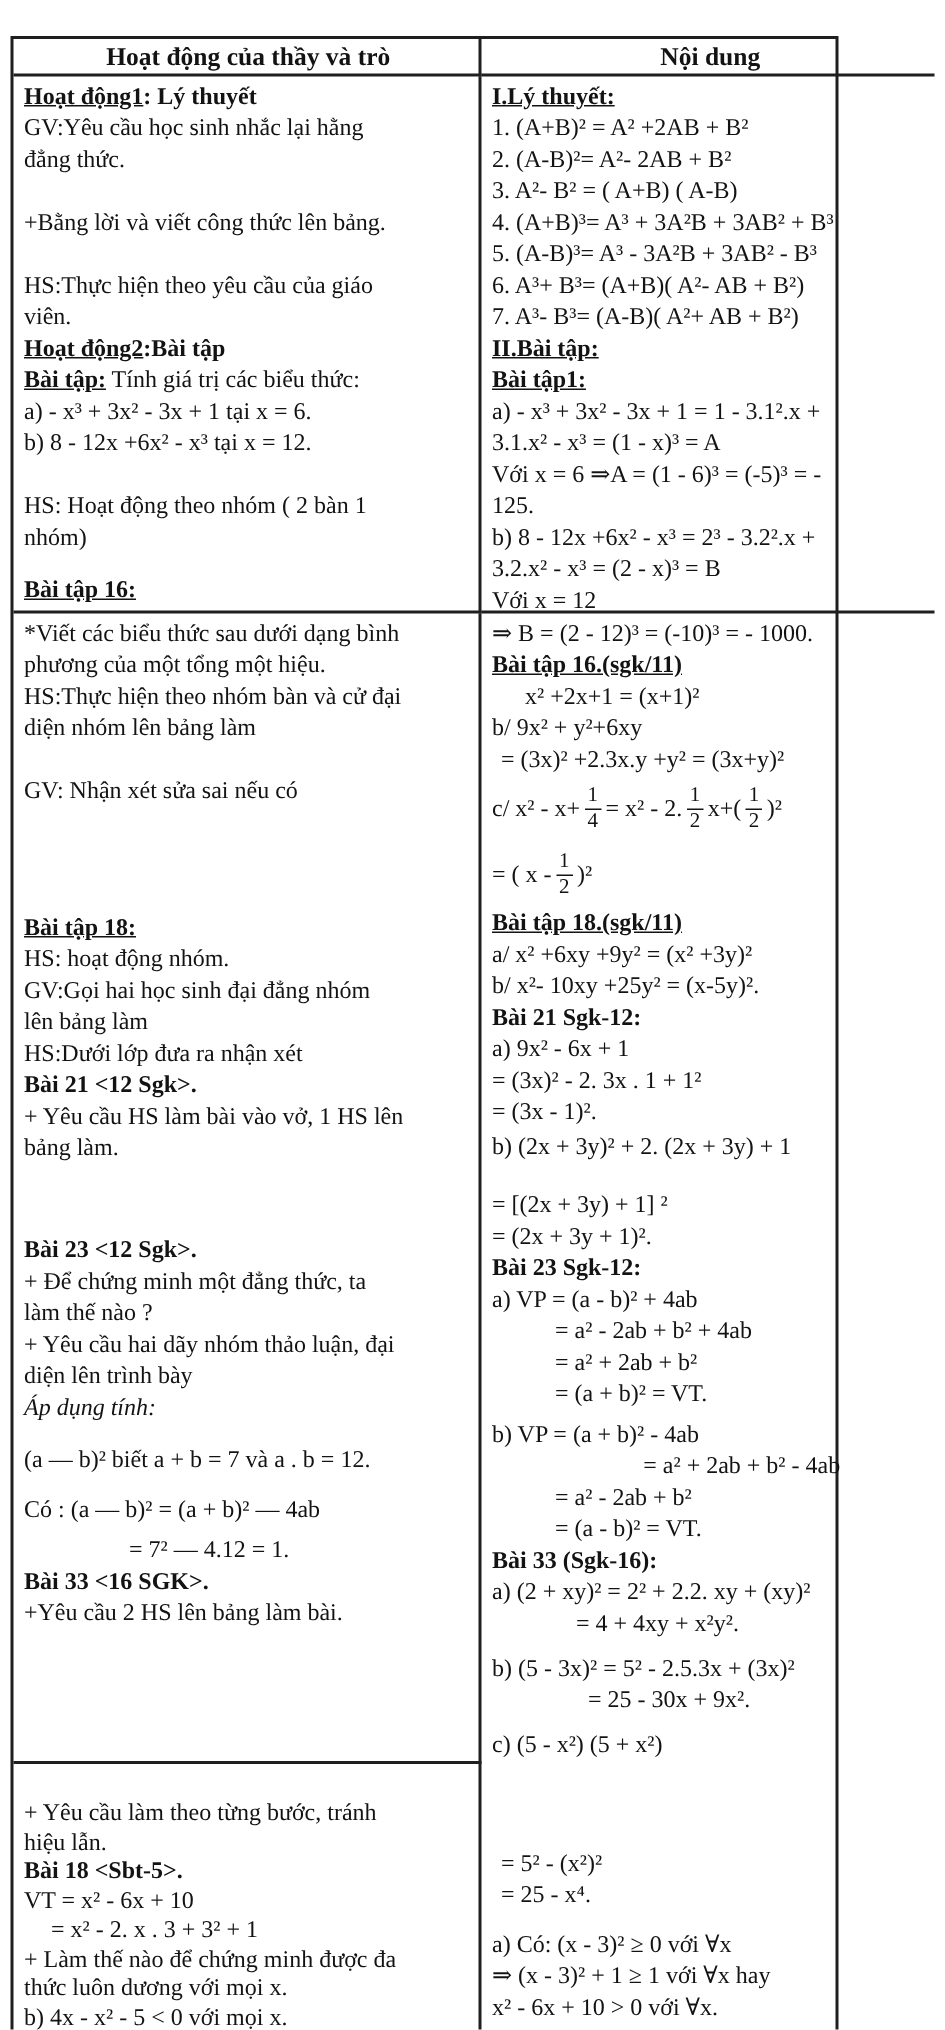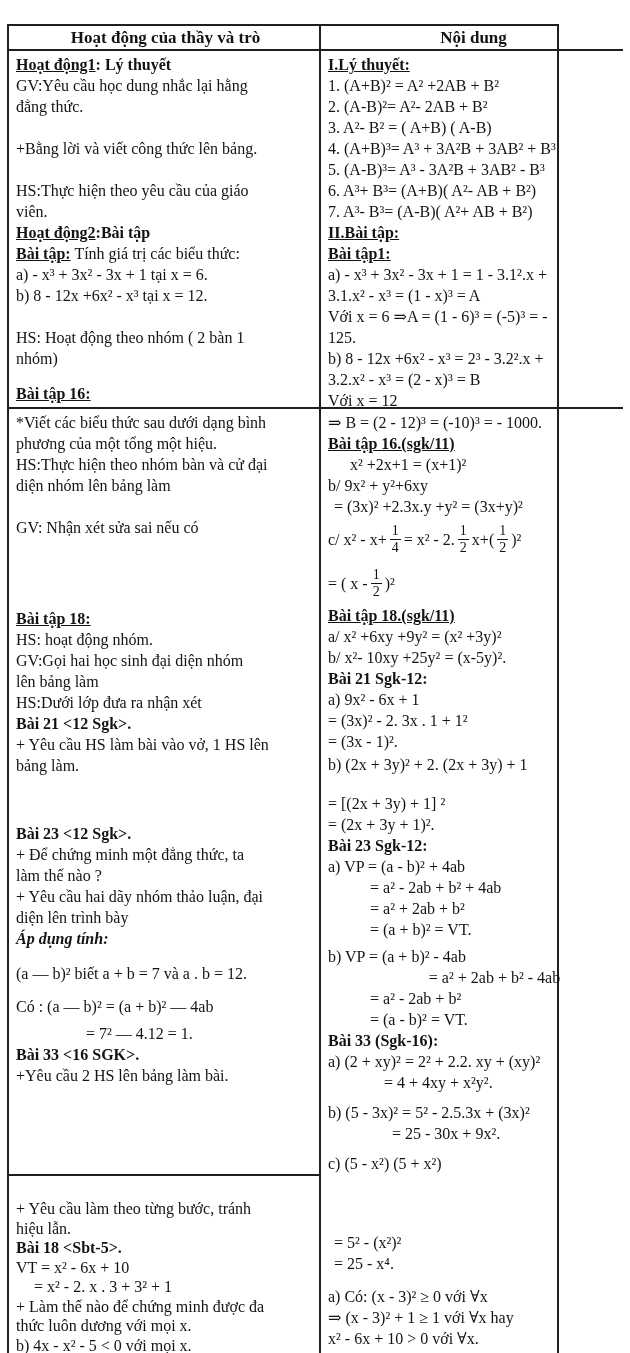--- a/index.html
+++ b/index.html
@@ -20,39 +20,39 @@
   #r1l{left:0;top:25px;width:312px;height:358px;border-right:2px solid #1f1f1f;border-bottom:2px solid #1f1f1f;}
   #r1r{left:312px;top:25px;width:302px;height:358px;border-bottom:2px solid #1f1f1f;}
   #r2l{left:0;top:383px;width:312px;height:767px;border-right:2px solid #1f1f1f;border-bottom:2px solid #1f1f1f;}
   #r3l{left:0;top:1150px;width:312px;height:181px;border-right:2px solid #1f1f1f;}
   #rr{left:312px;top:383px;width:302px;height:948px;}
   .line{line-height:21px;white-space:nowrap;}
   .lh195 .line{line-height:19.5px;}
   .gap{width:100%;}
   .b{font-weight:bold;}
   .bu{font-weight:bold;text-decoration:underline;}
-  .i{font-style:italic;font-weight:bold;}
+  .i{font-style:italic;}
   .fl{display:flex;align-items:center;}
   .frac{display:inline-flex;flex-direction:column;align-items:center;line-height:1;font-size:14px;margin:0 3px;vertical-align:middle;}
   .frac .fn{border-bottom:1px solid #131313;padding:0 2px 1px;}
   .frac .fd{padding-top:1px;}
 </style>
 </head>
 <body>
 
 <div class="tbl">
   <div class="cell hdr" id="hl">
     <span>Hoạt động của thầy và trò</span>
   </div>
   <div class="cell hdr" id="hr">
     <span>Nội dung</span>
   </div>
   <div class="cell" id="r1l">
       <div class="line"><span class="bu">Hoạt động1</span><span class="b">: Lý thuyết</span></div>
-      <div class="line"><span>GV:Yêu cầu học dung nhắc lại hằng</span></div>
+      <div class="line"><span>GV:Yêu cầu học sinh nhắc lại hằng</span></div>
       <div class="line"><span>đẳng thức.</span></div>
       <div class="gap" style="height: 21px;"></div>
       <div class="line"><span>+Bằng lời và viết công thức lên bảng.</span></div>
       <div class="gap" style="height: 21px;"></div>
       <div class="line"><span>HS:Thực hiện theo yêu cầu của giáo</span></div>
       <div class="line"><span>viên.</span></div>
       <div class="line"><span class="bu">Hoạt động2</span><span class="b">:Bài tập</span></div>
       <div class="line"><span class="bu">Bài tập:</span><span> Tính giá trị các biểu thức:</span></div>
       <div class="line"><span>a) - x³ + 3x² - 3x + 1 tại x = 6.</span></div>
       <div class="line"><span>b) 8 - 12x +6x² - x³ tại x = 12.</span></div>
@@ -84,21 +84,21 @@
   <div class="cell" id="r2l">
       <div class="line"><span>*Viết các biểu thức sau dưới dạng bình</span></div>
       <div class="line"><span>phương của một tổng một hiệu.</span></div>
       <div class="line"><span>HS:Thực hiện theo nhóm bàn và cử đại</span></div>
       <div class="line"><span>diện nhóm lên bảng làm</span></div>
       <div class="gap" style="height: 21px;"></div>
       <div class="line"><span>GV: Nhận xét sửa sai nếu có</span></div>
       <div class="gap" style="height: 70px;"></div>
       <div class="line"><span class="bu">Bài tập 18:</span></div>
       <div class="line"><span>HS: hoạt động nhóm.</span></div>
-      <div class="line"><span>GV:Gọi hai học sinh đại diện nhóm</span></div>
+      <div class="line"><span>GV:Gọi hai học sinh đại đẳng nhóm</span></div>
       <div class="line"><span>lên bảng làm</span></div>
       <div class="line"><span>HS:Dưới lớp đưa ra nhận xét</span></div>
       <div class="line"><span class="b">Bài 21 &lt;12 Sgk&gt;.</span></div>
       <div class="line"><span>+ Yêu cầu HS làm bài vào vở, 1 HS lên</span></div>
       <div class="line"><span>bảng làm.</span></div>
       <div class="gap" style="height: 47px;"></div>
       <div class="line"><span class="b">Bài 23 &lt;12 Sgk&gt;.</span></div>
       <div class="line"><span>+ Để chứng minh một đẳng thức, ta</span></div>
       <div class="line"><span>làm thế nào ?</span></div>
       <div class="line"><span>+ Yêu cầu hai dãy nhóm thảo luận, đại</span></div>

